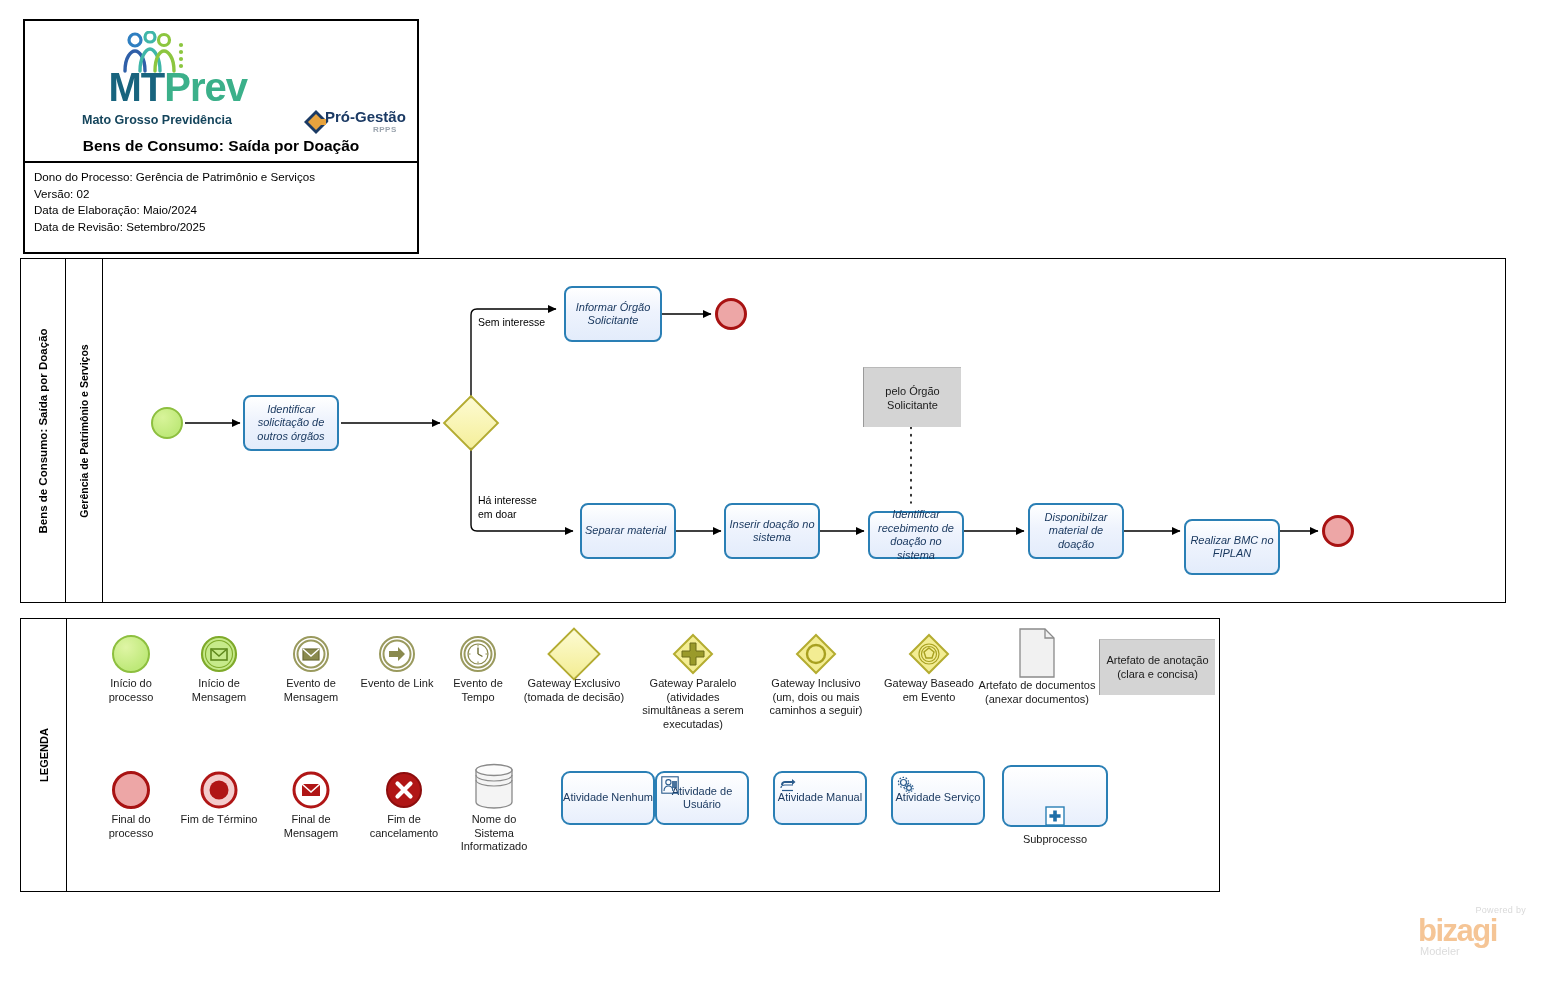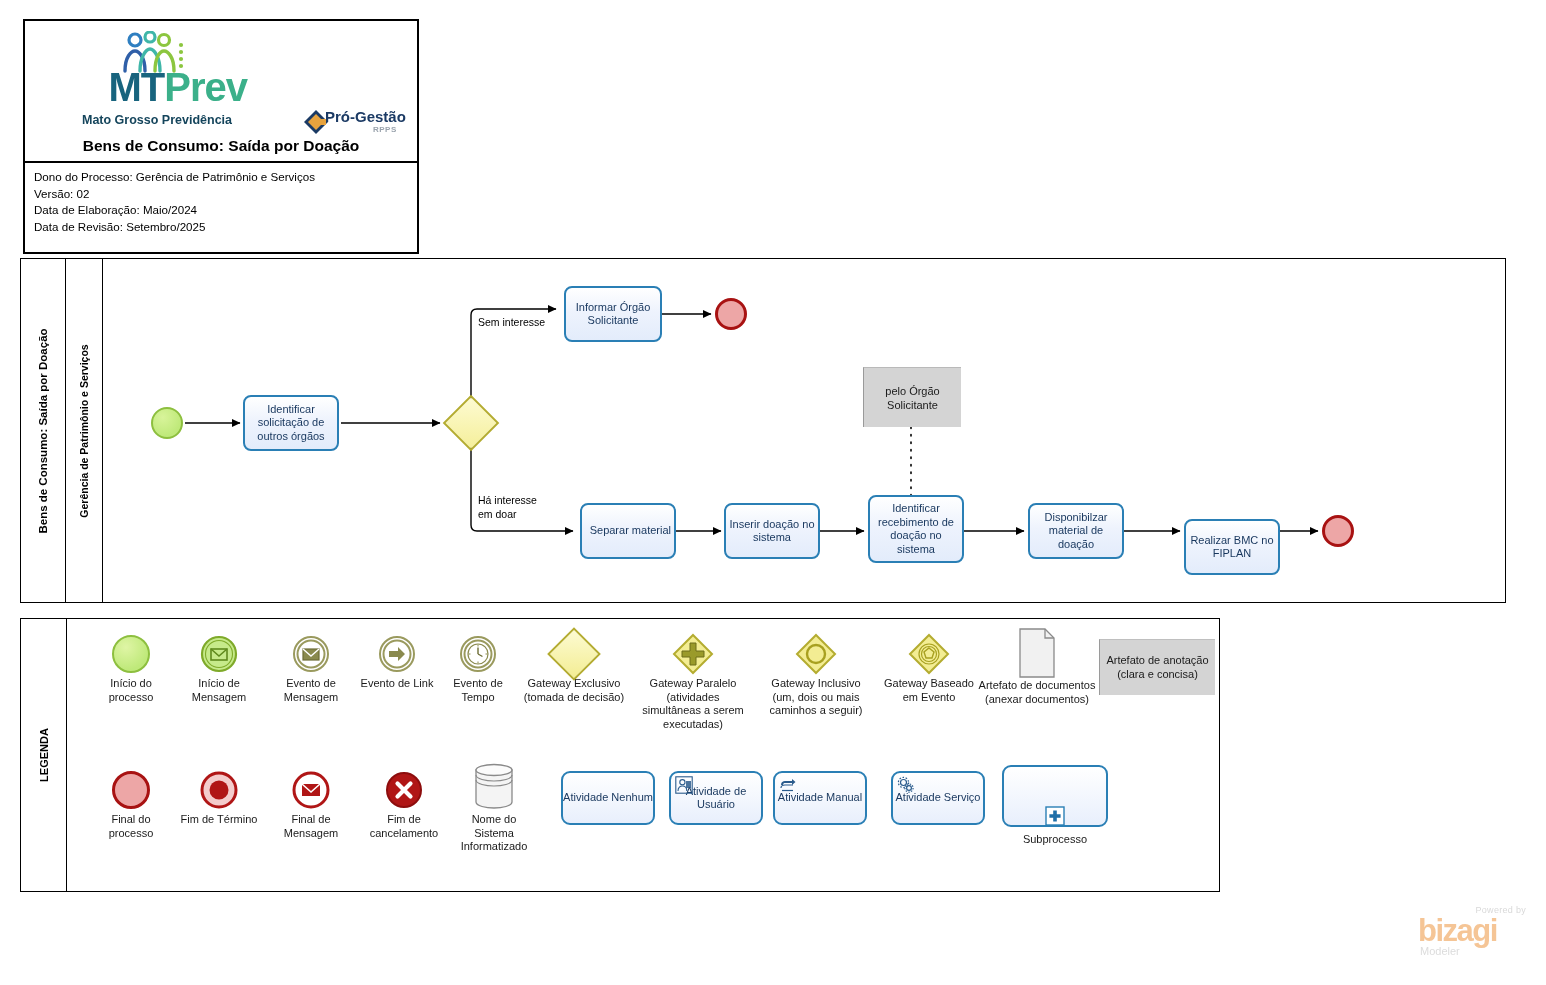--- a/index.html
+++ b/index.html
@@ -167,26 +167,27 @@
 
   
   .task {
     position: absolute;
     box-sizing: border-box;
     border: 2px solid #2a7fb5;
     border-radius: 8px;
     background: linear-gradient(to bottom, #ffffff 0%, #eef3fd 45%, #e3ecfb 100%);
     display: flex;
     align-items: center;
-    justify-content: flex-end;
+    justify-content: flex-start;
     text-align: center;
     font-size: 11px;
     line-height: 13.5px;
     color: #17365d;
     padding: 2px 3px;
+    font-style: italic;
   }
   .start-event {
     position: absolute;
     width: 32px; height: 32px;
     border-radius: 50%;
     background: radial-gradient(circle at 35% 30%, #d8f49a, #bfe97a 70%);
     border: 2px solid #8dbf3f;
     box-sizing: border-box;
   }
   .end-event {
@@ -453,21 +454,21 @@
       </div>
 
       <div class="task" style="left:477px; top:244px; width:96px; height:56px;">
         <span>Separar material</span>
       </div>
 
       <div class="task" style="left:621px; top:244px; width:96px; height:56px;">
         <span>Inserir  doação no sistema</span>
       </div>
 
-      <div class="task" style="left:765px; top:236px; width:96px; height:68px;">
+      <div class="task" style="left:765px; top:252px; width:96px; height:48px;">
         <span>Identificar recebimento de doação no sistema</span>
       </div>
 
       <div class="task" style="left:925px; top:244px; width:96px; height:56px;">
         <span>Disponibilzar material de doação</span>
       </div>
 
       <div class="task" style="left:1081px; top:260px; width:96px; height:56px;">
         <span>Realizar BMC no FIPLAN</span>
       </div>
@@ -647,21 +648,21 @@
         </div>
         <div class="leg-cap">Fim de cancelamento</div>
       </div>
 
       <div class="leg-item" style="left:470px; top:152px; width:94px;padding-left:24px;">
         <div class="leg-task">
           <span>Atividade Nenhum</span>
         </div>
       </div>
 
-      <div class="leg-item" style="left:588px; top:152px; width:74px;margin-left:14px;">
+      <div class="leg-item" style="left:588px; top:152px; width:74px;">
         <div class="leg-task">
           <svg class="act-badge" viewBox="0 0 18 18">
             <rect x="0.8" y="0.8" width="16.4" height="16.4" fill="none" stroke="#2a5b8c" stroke-width="1.1"></rect>
             <circle cx="7.4" cy="6.2" r="2.6" fill="none" stroke="#2a5b8c" stroke-width="1.1"></circle>
             <path d="M3 15 C3 11.2 5.2 10 7.4 10 C9.6 10 11.8 11.2 11.8 15" fill="none" stroke="#2a5b8c" stroke-width="1.1"></path>
             <path d="M11 5 L16 5 L16 12 L11 12" fill="#2a5b8c" opacity="0.85"></path>
           </svg>
           <span>Atividade de Usuário</span>
         </div>
       </div>

